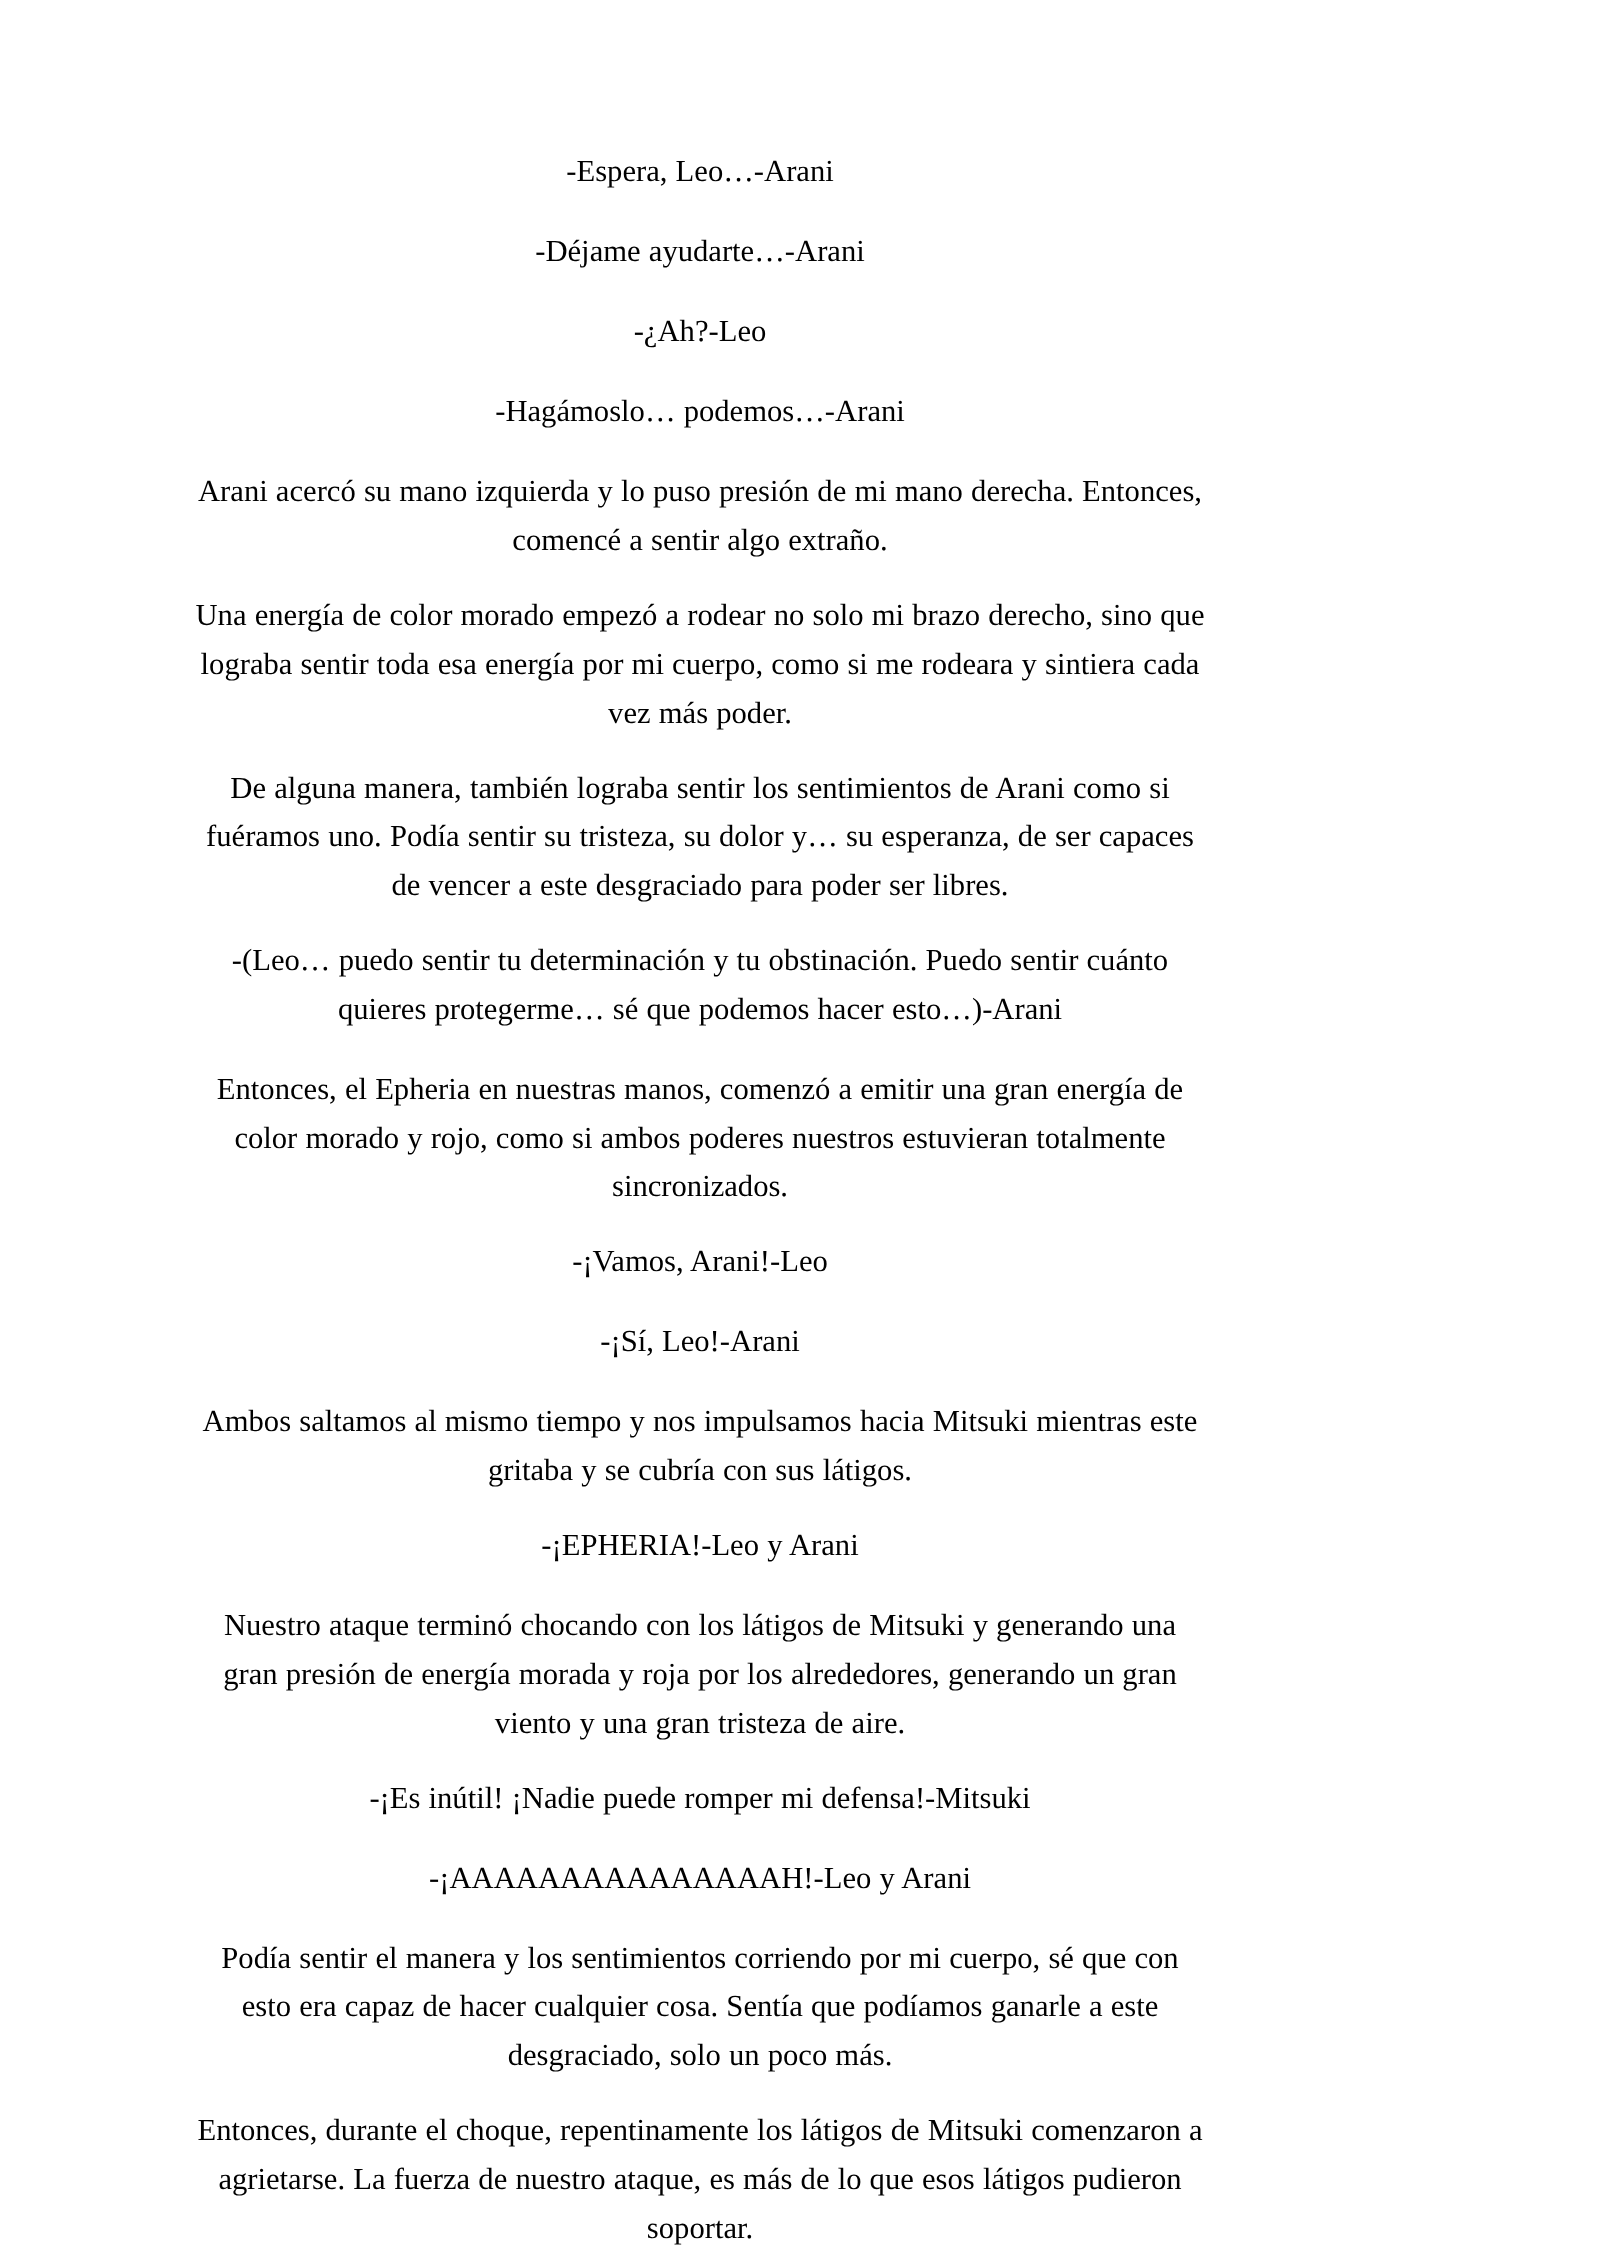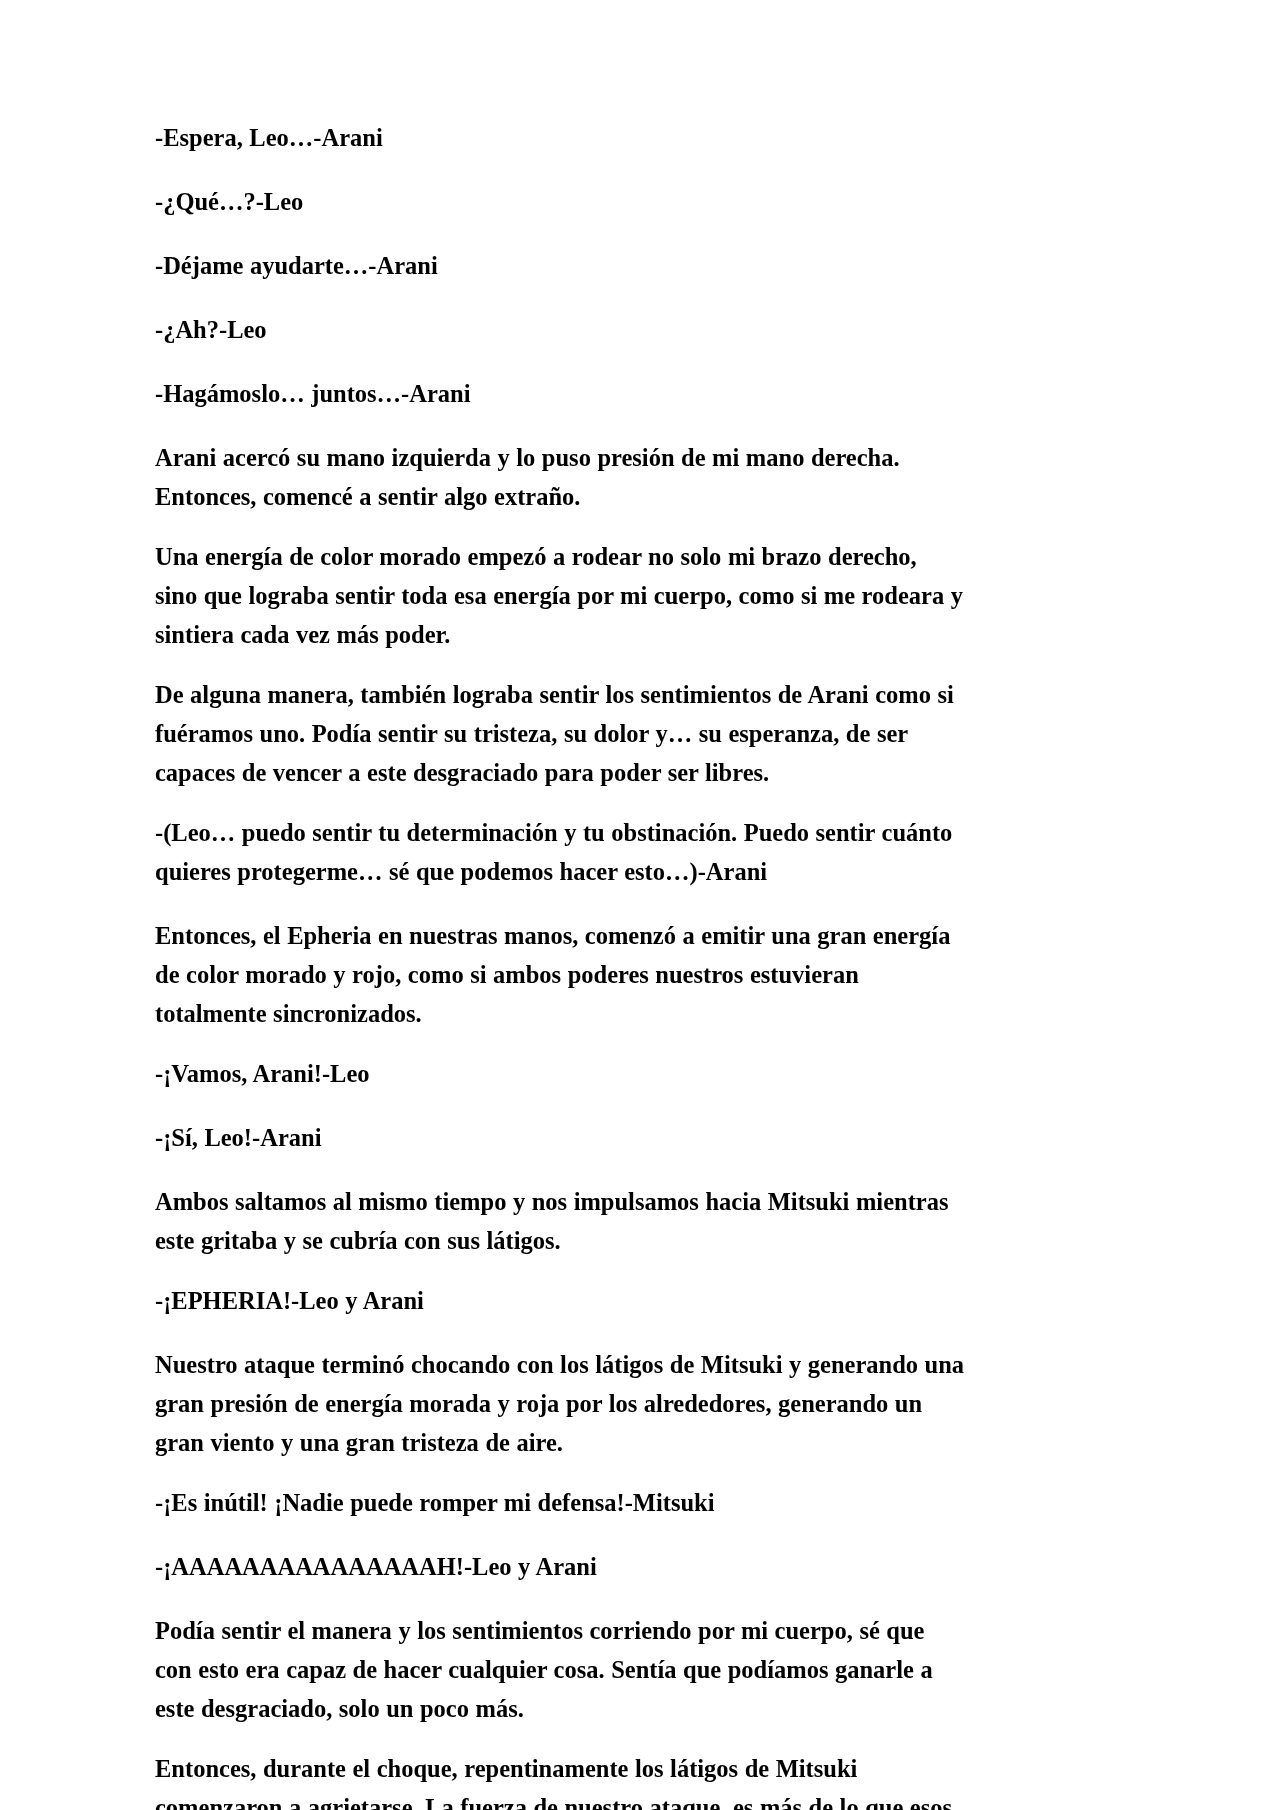--- a/index.html
+++ b/index.html
@@ -22,45 +22,43 @@
     background: #ffffff;
     box-sizing: border-box;
     padding: 118px 160px 0 155px;
   }
   .doc-body {
     width: 810px;
   }
   .para {
     font-size: 24.5px;
     line-height: 39px;
-    text-align: left;
+    text-align: center;
     margin: 0 0 22px 0;
     letter-spacing: 0.0px;
     word-spacing: 0.4px;
     -webkit-hyphens: none;
     hyphens: none;
-    font-weight: bold;
   }
   .para.dialogue {
     margin-bottom: 25px;
   }
   .para.narration {
     margin-bottom: 21px;
   }
 </style>
 </head>
 <body>
 
 <div class="page">
   <div class="doc-body" id="doc-body">
       <p class="para dialogue">-Espera, Leo…-Arani</p>
-      <p class="para dialogue">-¿Qué…?-Leo</p>
       <p class="para dialogue">-Déjame ayudarte…-Arani</p>
       <p class="para dialogue">-¿Ah?-Leo</p>
-      <p class="para dialogue">-Hagámoslo… juntos…-Arani</p>
+      <p class="para dialogue">-Hagámoslo… podemos…-Arani</p>
       <p class="para narration">Arani acercó su mano izquierda y lo puso presión de mi mano derecha. Entonces, comencé a sentir algo extraño.</p>
       <p class="para narration">Una energía de color morado empezó a rodear no solo mi brazo derecho, sino que lograba sentir toda esa energía por mi cuerpo, como si me rodeara y sintiera cada vez más poder.</p>
       <p class="para narration">De alguna manera, también lograba sentir los sentimientos de Arani como si fuéramos uno. Podía sentir su tristeza, su dolor y… su esperanza, de ser capaces de vencer a este desgraciado para poder ser libres.</p>
       <p class="para dialogue">-(Leo… puedo sentir tu determinación y tu obstinación. Puedo sentir cuánto quieres protegerme… sé que podemos hacer esto…)-Arani</p>
       <p class="para narration">Entonces, el Epheria en nuestras manos, comenzó a emitir una gran energía de color morado y rojo, como si ambos poderes nuestros estuvieran totalmente sincronizados.</p>
       <p class="para dialogue">-¡Vamos, Arani!-Leo</p>
       <p class="para dialogue">-¡Sí, Leo!-Arani</p>
       <p class="para narration">Ambos saltamos al mismo tiempo y nos impulsamos hacia Mitsuki mientras este gritaba y se cubría con sus látigos.</p>
       <p class="para dialogue">-¡EPHERIA!-Leo y Arani</p>
       <p class="para narration">Nuestro ataque terminó chocando con los látigos de Mitsuki y generando una gran presión de energía morada y roja por los alrededores, generando un gran viento y una gran tristeza de aire.</p>

